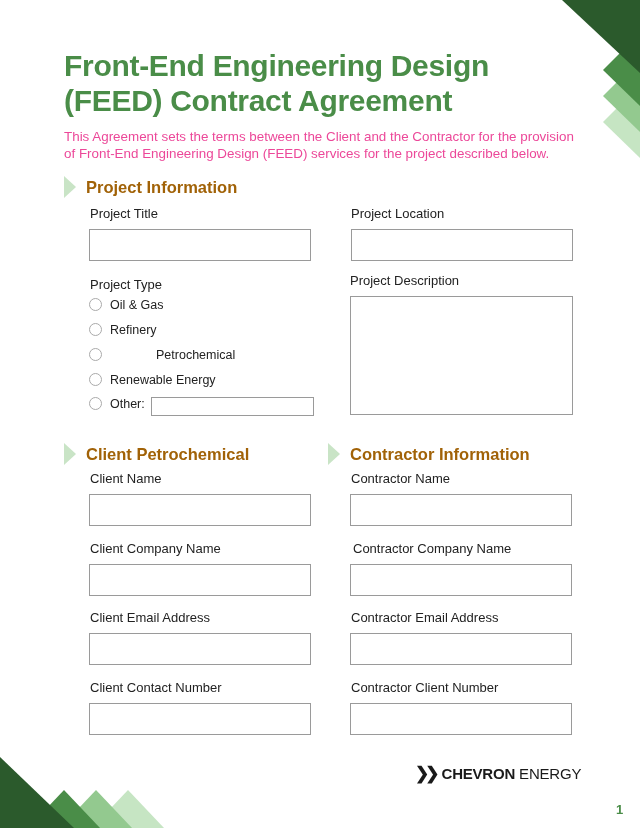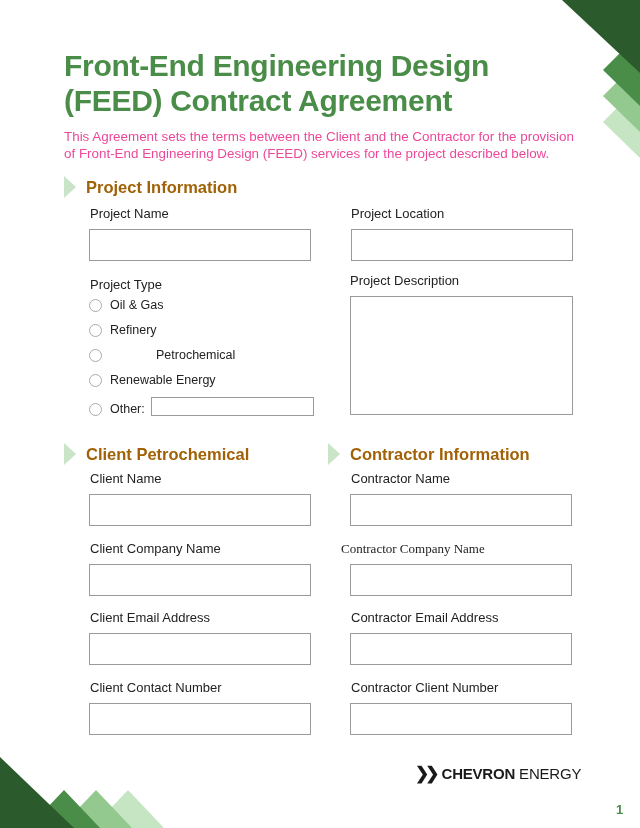--- a/index.html
+++ b/index.html
@@ -29,21 +29,21 @@
     .section-head .txt {
       font-weight: bold; font-size: 16.5px; color: #a16207;
     }
     .label {
       position: absolute; font-size: 13px; color: #222; white-space: nowrap;
     }
     .field {
       position: absolute; box-sizing: border-box; border: 1px solid #9a9a9a; background: #fff;
       width: 222px; height: 32px;
     }
-    .radio-row { position: absolute; left: 89px; display: flex; align-items: flex-end; font-size: 12.5px; color: #222; }
+    .radio-row { position: absolute; left: 89px; display: flex; align-items: flex-start; font-size: 12.5px; color: #222; }
     .radio {
       width: 11px; height: 11px; border: 1px solid #aaa; border-radius: 50%; margin-right: 8px; background: #fff;
     }
     .other-input {
       box-sizing: border-box; width: 163px; height: 19px; border: 1px solid #9a9a9a; margin-left: 6px;
     }
     .logo {
       position: absolute; left: 415px; top: 763px; display: flex; align-items: center;
       font-size: 15px; color: #1a1a1a; letter-spacing: -0.2px;
     }
@@ -75,21 +75,21 @@
   <span>(FEED) Contract Agreement</span>
 </h1>
 
 <p class="intro">This Agreement sets the terms between the Client and the Contractor for the provision of Front-End Engineering Design (FEED) services for the project described below.</p>
 
 <div class="section-head" style="left:64px; top:176px;">
   <span class="tri"></span>
   <span class="txt">Project Information</span>
 </div>
 
-<div class="label" style="left:90px; top:206px;">Project Name</div>
+<div class="label" style="left:90px; top:206px;">Project Title</div>
 <div class="field" style="left:89px; top:229px;"></div>
 
 <div class="label" style="left:351px; top:206px;">Project Location</div>
 <div class="field" style="left:351px; top:229px;"></div>
 
 <div class="label" style="left:90px; top:277px;">Project Type</div>
 
 <div class="radio-row" style="top:298px;">
   <span class="radio"></span>
   <span>Oil &amp; Gas</span>
@@ -133,21 +133,21 @@
 <div class="field" style="left:89px; top:703px;"></div>
 
 <div class="section-head" style="left:328px; top:443px;">
   <span class="tri"></span>
   <span class="txt">Contractor Information</span>
 </div>
 
 <div class="label" style="left:351px; top:471px;">Contractor Name</div>
 <div class="field" style="left:350px; top:494px;"></div>
 
-<div class="label" style="left:341px; top:541px;font-family:Liberation Serif, serif;">Contractor Company Name</div>
+<div class="label" style="left:353px; top:541px;">Contractor Company Name</div>
 <div class="field" style="left:350px; top:564px;"></div>
 
 <div class="label" style="left:351px; top:610px;">Contractor Email Address</div>
 <div class="field" style="left:350px; top:633px;"></div>
 
 <div class="label" style="left:351px; top:680px;">Contractor Client Number</div>
 <div class="field" style="left:350px; top:703px;"></div>
 
 <div class="logo">
   <span class="mark">❯❯</span>

